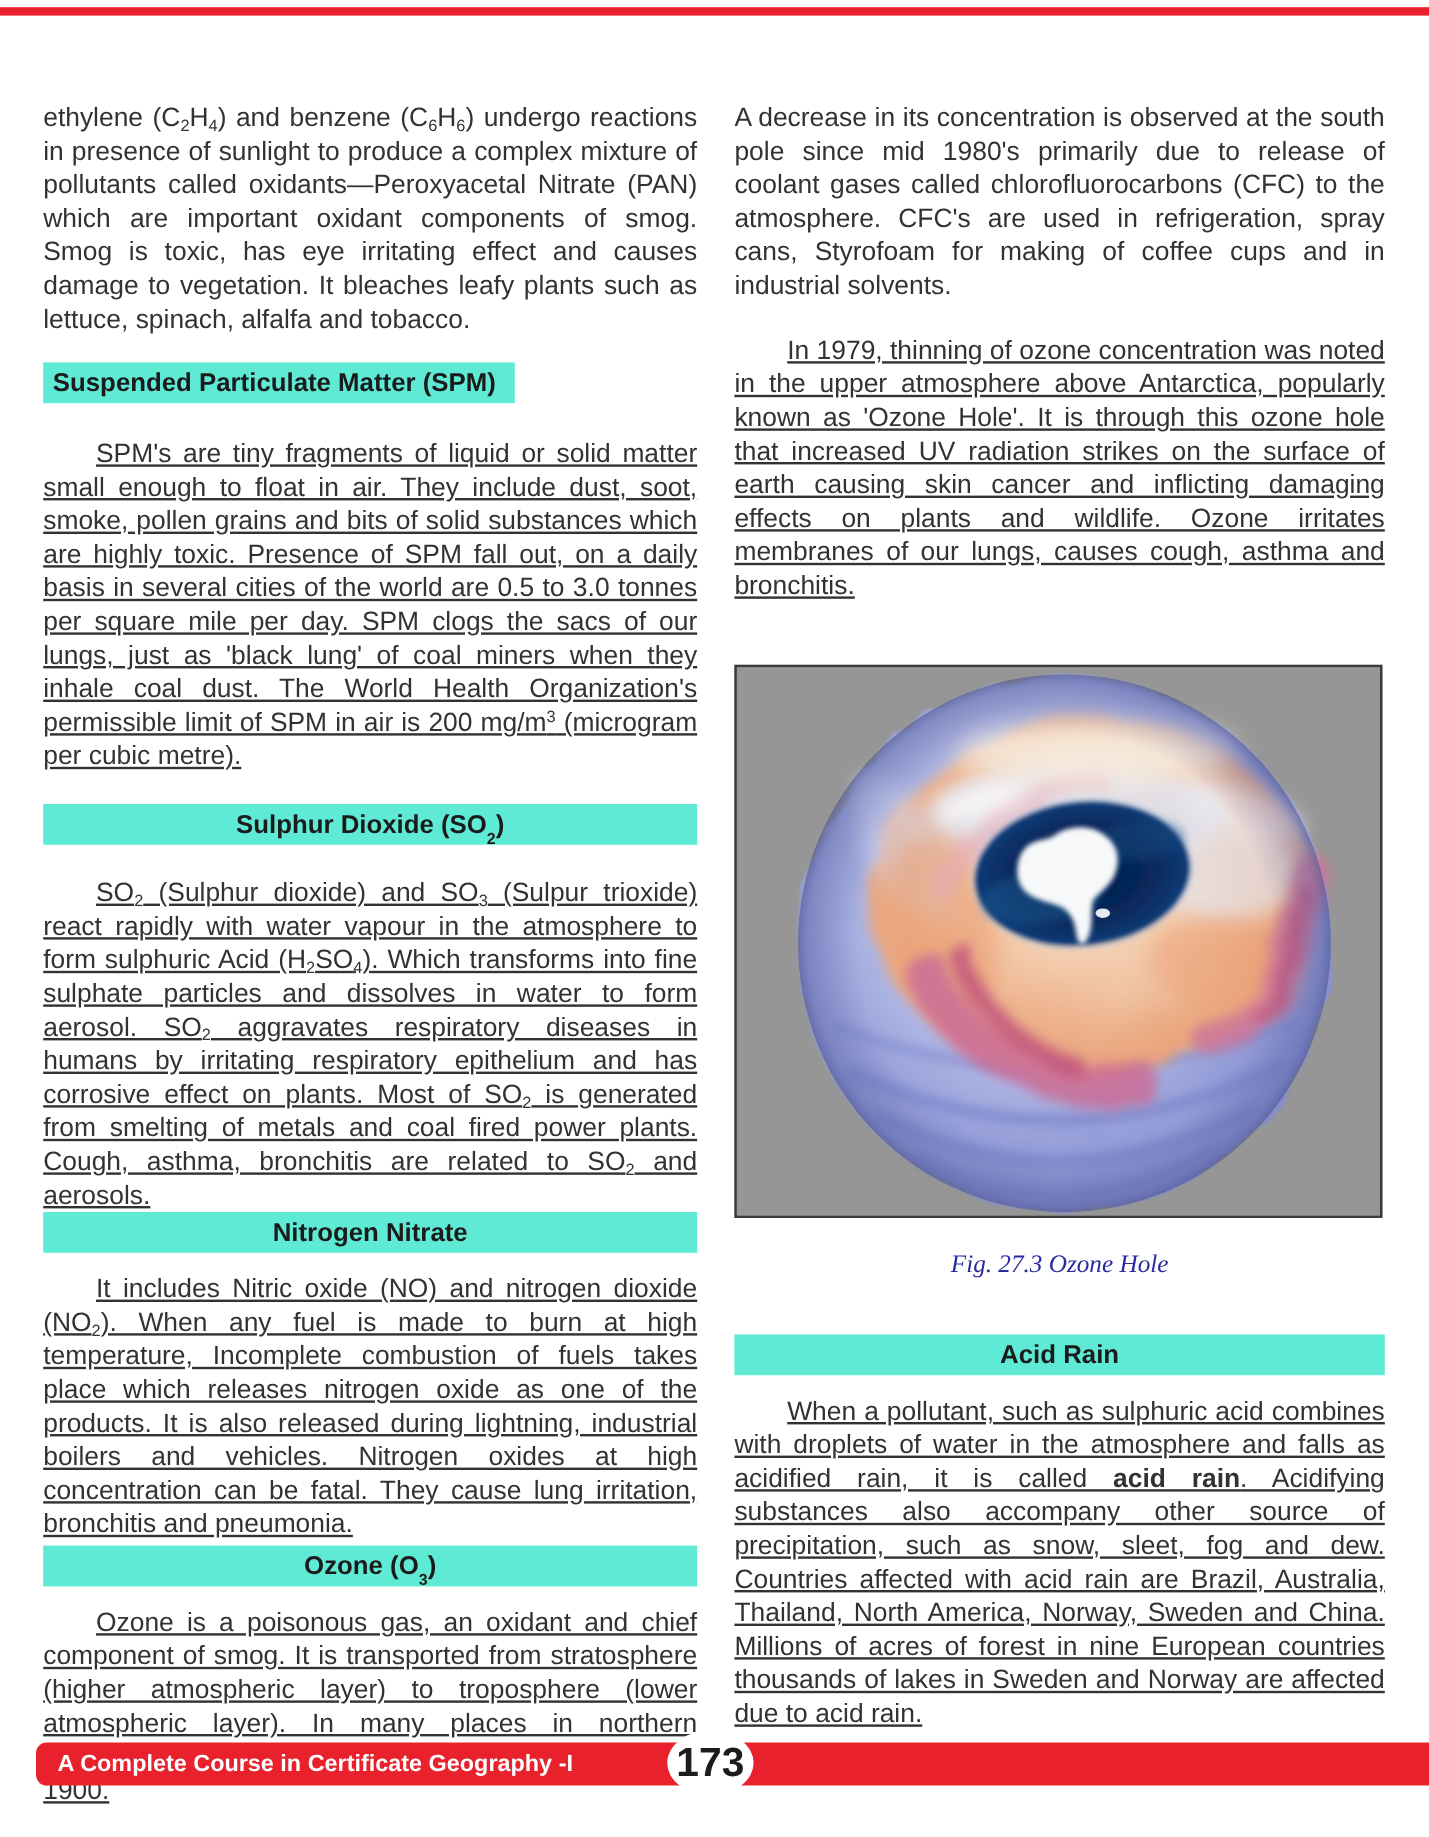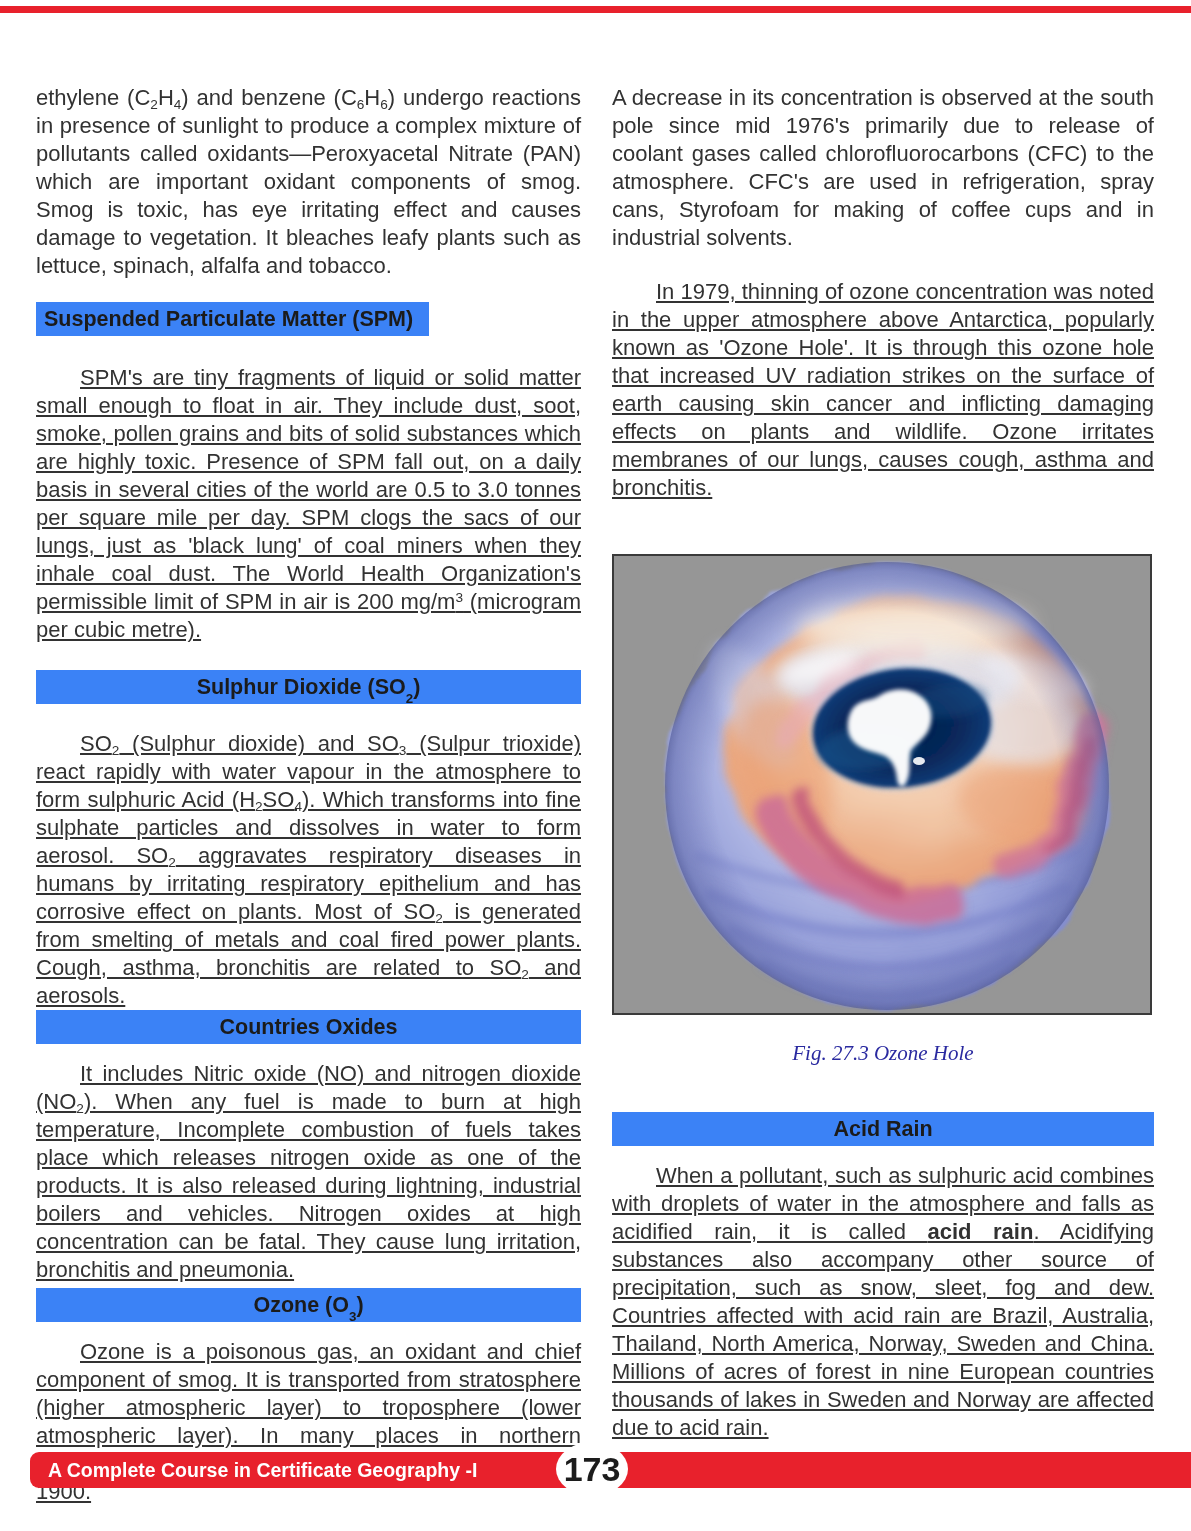--- a/index.html
+++ b/index.html
@@ -6,21 +6,21 @@
   .page{position:relative;width:1191px;height:1531px;background:#ffffff;overflow:hidden;
         font-family:"Liberation Sans","DejaVu Sans",sans-serif;color:#303030;}
   .top-rule{position:absolute;top:6px;left:0;width:1191px;height:7px;background:#e8212c;}
   .col{position:absolute;top:84px;}
   .col-left{left:36px;width:545px;}
   .col-right{left:612px;width:542px;}
   .para{font-size:22px;line-height:28px;text-align:justify;margin:0;color:#323232;}
   .para sub{font-size:0.62em;line-height:0;position:relative;top:0.28em;vertical-align:baseline;}
   .para sup{font-size:0.62em;line-height:0;position:relative;top:-0.5em;vertical-align:baseline;}
   .indent{text-indent:44px;text-decoration:underline;}
-  .hbar{background:#3b82f6;font-weight:bold;font-size:21.5px;line-height:26px;color:#1b1b1b;
+  .hbar{background:#5eead4;font-weight:bold;font-size:21.5px;line-height:26px;color:#1b1b1b;
         padding:4px 10px;}
   .hbar sub{font-size:0.62em;line-height:0;position:relative;top:0.28em;}
   .hbar.center{text-align:center;}
   .hwrap{margin:0;}
   .spm-bar{display:inline-block;padding:4px 16px 4px 8px;}
   .mb22{margin-bottom:22px;} .mb26{margin-bottom:26px;} .mb28{margin-bottom:28px;}
   .mb10{margin-bottom:0;} .mb16{margin-bottom:16px;} .mb4{margin-bottom:4px;}
   .mt52{margin-top:52px;} .mt46{margin-top:46px;} .mt16{margin-top:16px;}
   .figure-box{width:536px;height:457px;border:2px solid #3a3a3a;background:#969696;}
   .figure-caption{margin-top:26px;text-align:center;font-family:"Liberation Serif","DejaVu Serif",serif;
@@ -43,29 +43,29 @@
     <p class="para mb22">ethylene (C<sub>2</sub>H<sub>4</sub>) and benzene (C<sub>6</sub>H<sub>6</sub>) undergo reactions in presence of sunlight to produce a complex mixture of pollutants called oxidants—Peroxyacetal Nitrate (PAN) which are important oxidant components of smog. Smog is toxic, has eye irritating effect and causes damage to vegetation. It bleaches leafy plants such as lettuce, spinach, alfalfa and tobacco.</p>
 
     <div class="hwrap mb28">
       <span class="hbar spm-bar">Suspended Particulate Matter (SPM)</span>
     </div>
     <p class="para indent mb26">SPM's are tiny fragments of liquid or solid matter small enough to float in air. They include dust, soot, smoke, pollen grains and bits of solid substances which are highly toxic. Presence of SPM fall out, on a daily basis in several cities of the world are 0.5 to 3.0 tonnes per square mile per day. SPM clogs the sacs of our lungs, just as 'black lung' of coal miners when they inhale coal dust. The World Health Organization's permissible limit of SPM in air is 200 mg/m<sup>3</sup> (microgram per cubic metre).</p>
 
     <div class="hbar center mb26">Sulphur Dioxide (SO<sub>2</sub>)</div>
     <p class="para indent mb10">SO<sub>2</sub> (Sulphur dioxide) and SO<sub>3</sub> (Sulpur trioxide) react rapidly with water vapour in the atmosphere to form sulphuric Acid (H<sub>2</sub>SO<sub>4</sub>). Which transforms into fine sulphate particles and dissolves in water to form aerosol. SO<sub>2</sub> aggravates respiratory diseases in humans by irritating respiratory epithelium and has corrosive effect on plants. Most of SO<sub>2</sub> is generated from smelting of metals and coal fired power plants. Cough, asthma, bronchitis are related to SO<sub>2</sub> and aerosols.</p>
 
-    <div class="hbar center mb16">Countries Oxides</div>
+    <div class="hbar center mb16">Nitrogen Nitrate</div>
     <p class="para indent mb4">It includes Nitric oxide (NO) and nitrogen dioxide (NO<sub>2</sub>). When any fuel is made to burn at high temperature, Incomplete combustion of fuels takes place which releases nitrogen oxide as one of the products. It is also released during lightning, industrial boilers and vehicles. Nitrogen oxides at high concentration can be fatal. They cause lung irritation, bronchitis and pneumonia.</p>
 
     <div class="hbar center mb16">Ozone (O<sub>3</sub>)</div>
     <p class="para indent">Ozone is a poisonous gas, an oxidant and chief component of smog. It is transported from stratosphere (higher atmospheric layer) to troposphere (lower atmospheric layer). In many places in northern hemisphere O<sub>3</sub> concentration has increased since 1900.</p>
   </div>
 
   <div class="col col-right">
-    <p class="para mb26">A decrease in its concentration is observed at the south pole since mid 1976's primarily due to release of coolant gases called chlorofluorocarbons (CFC) to the atmosphere. CFC's are used in refrigeration, spray cans, Styrofoam for making of coffee cups and in industrial solvents.</p>
+    <p class="para mb26">A decrease in its concentration is observed at the south pole since mid 1980's primarily due to release of coolant gases called chlorofluorocarbons (CFC) to the atmosphere. CFC's are used in refrigeration, spray cans, Styrofoam for making of coffee cups and in industrial solvents.</p>
     <p class="para indent">In 1979, thinning of ozone concentration was noted in the upper atmosphere above Antarctica, popularly known as 'Ozone Hole'. It is through this ozone hole that increased UV radiation strikes on the surface of earth causing skin cancer and inflicting damaging effects on plants and wildlife. Ozone irritates membranes of our lungs, causes cough, asthma and bronchitis.</p>
 
     <div class="figure-box mt52">
       <svg width="536" height="457" viewBox="0 0 536 457">
         <defs>
           <radialGradient id="gSphere" cx="0.46" cy="0.42" r="0.62">
             <stop offset="0" stop-color="#dde1f4"></stop>
             <stop offset="0.4" stop-color="#bcc3ea"></stop>
             <stop offset="0.7" stop-color="#99a2da"></stop>
             <stop offset="0.9" stop-color="#8690d0"></stop>

